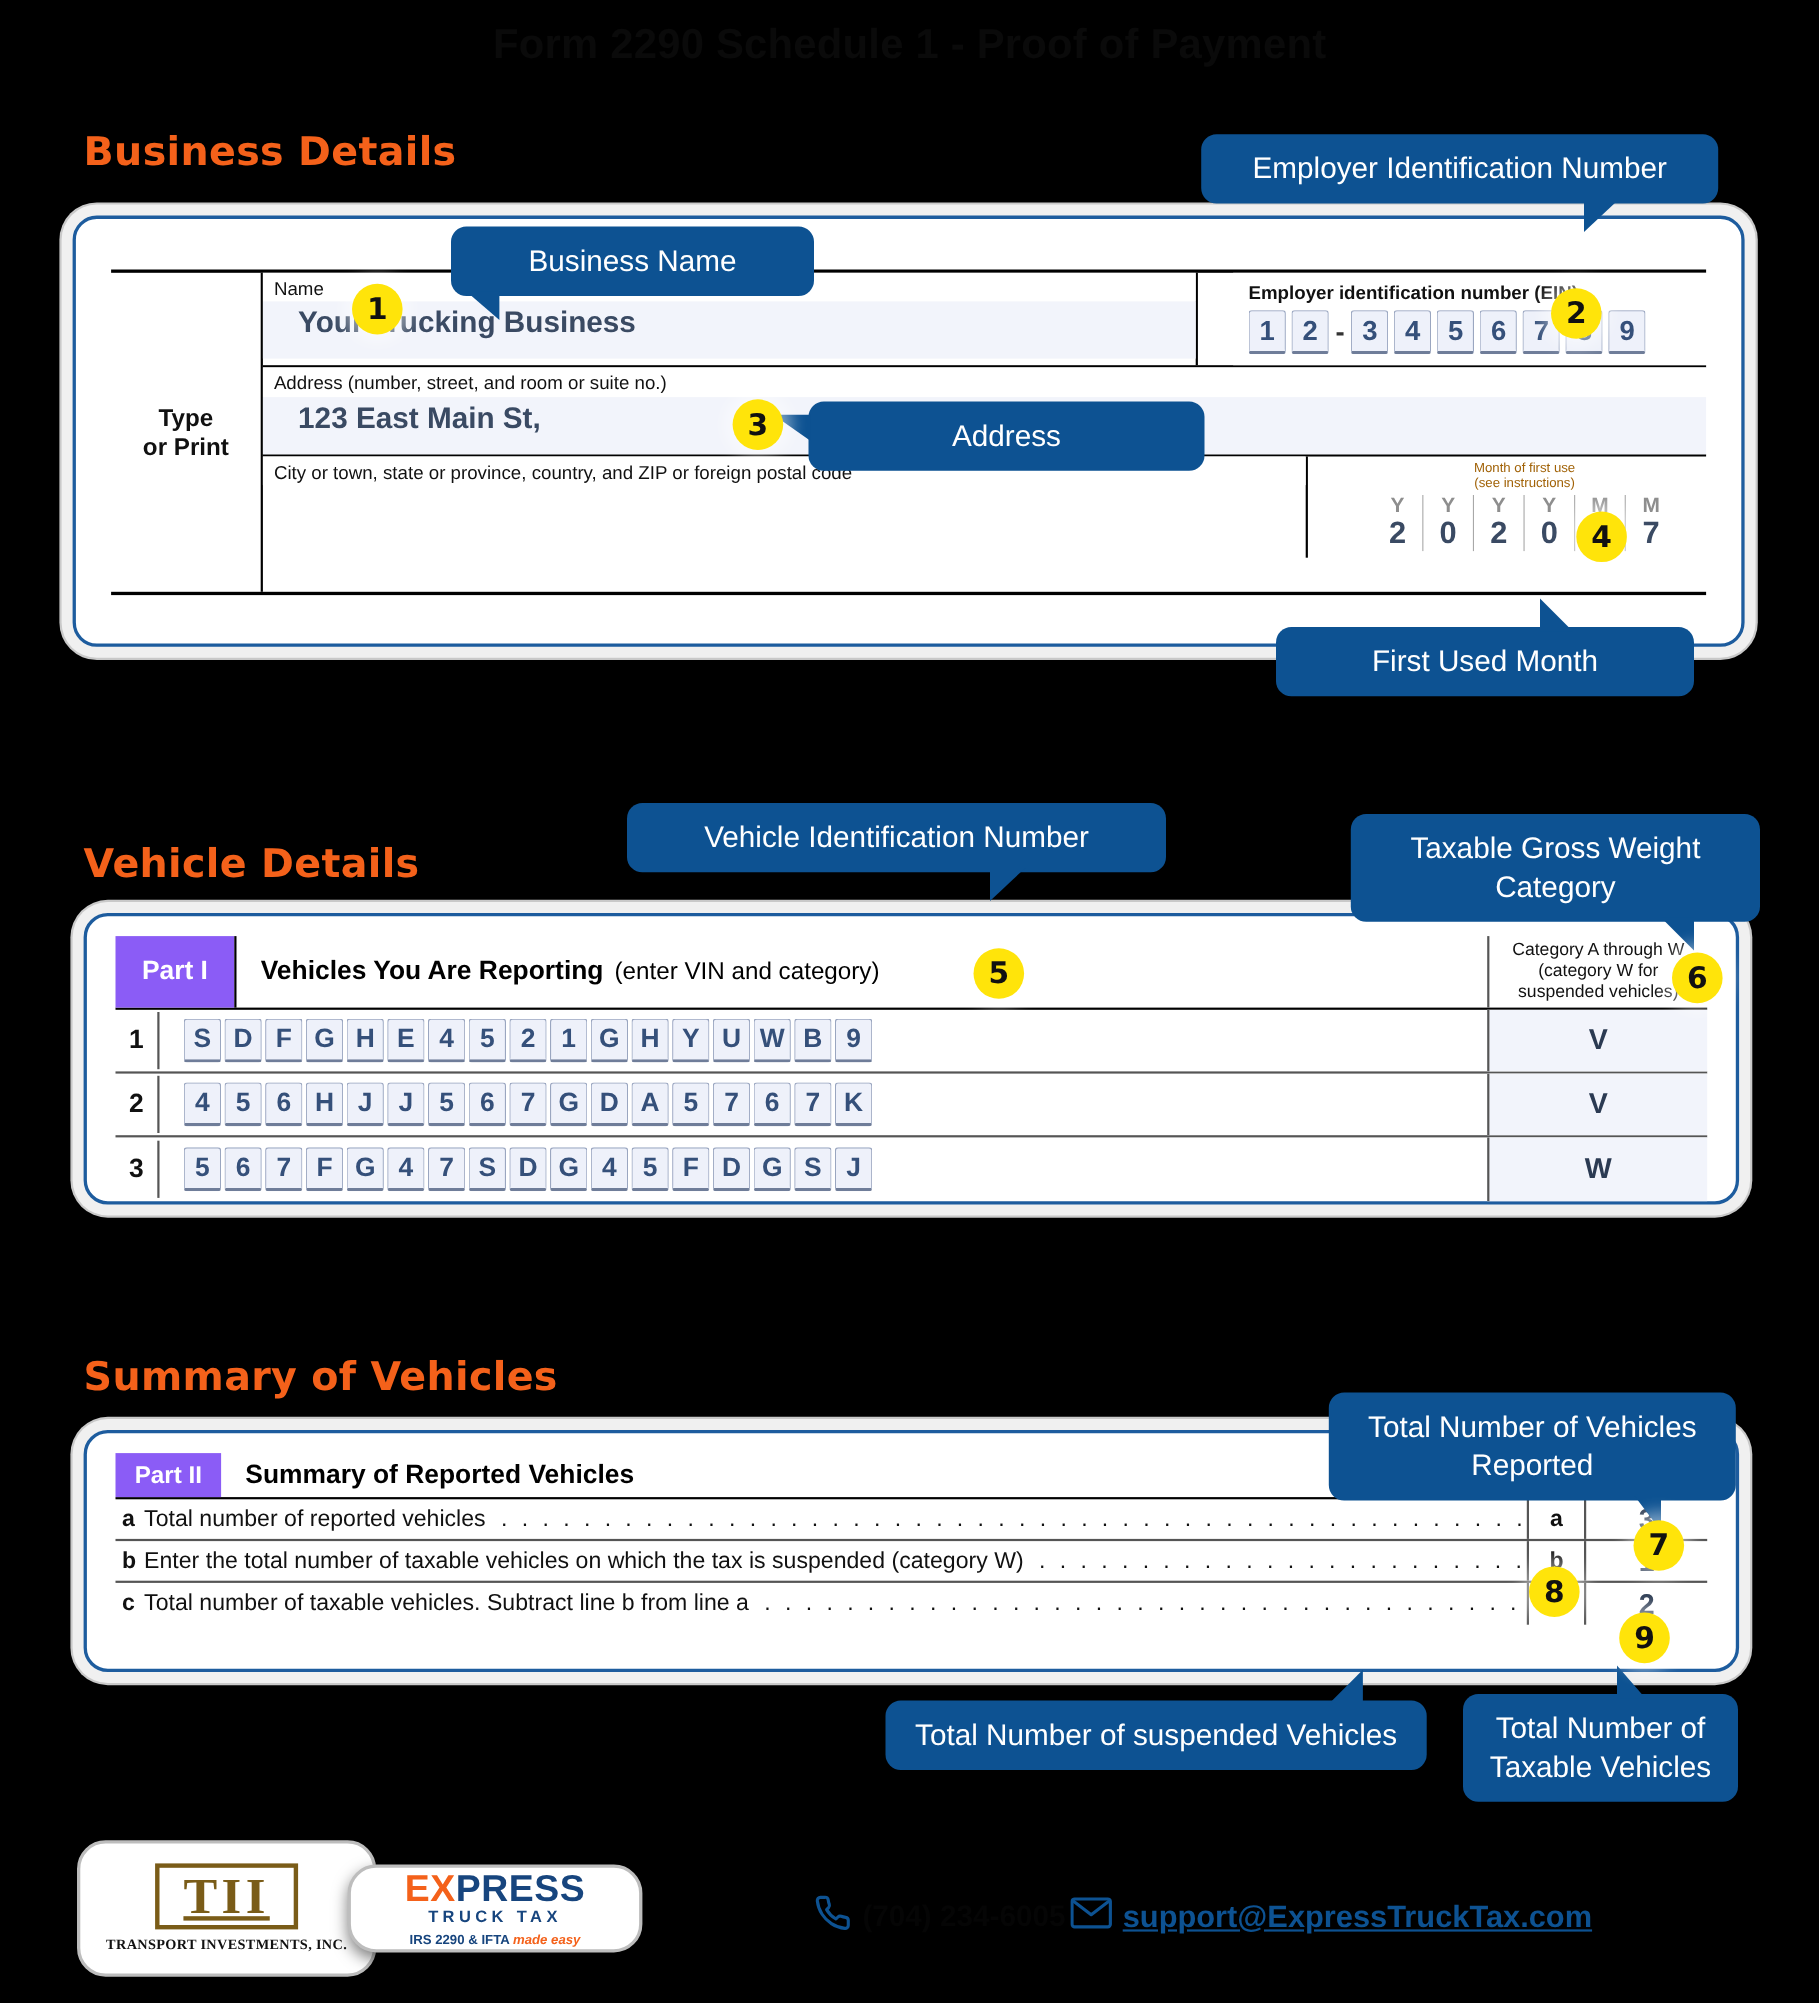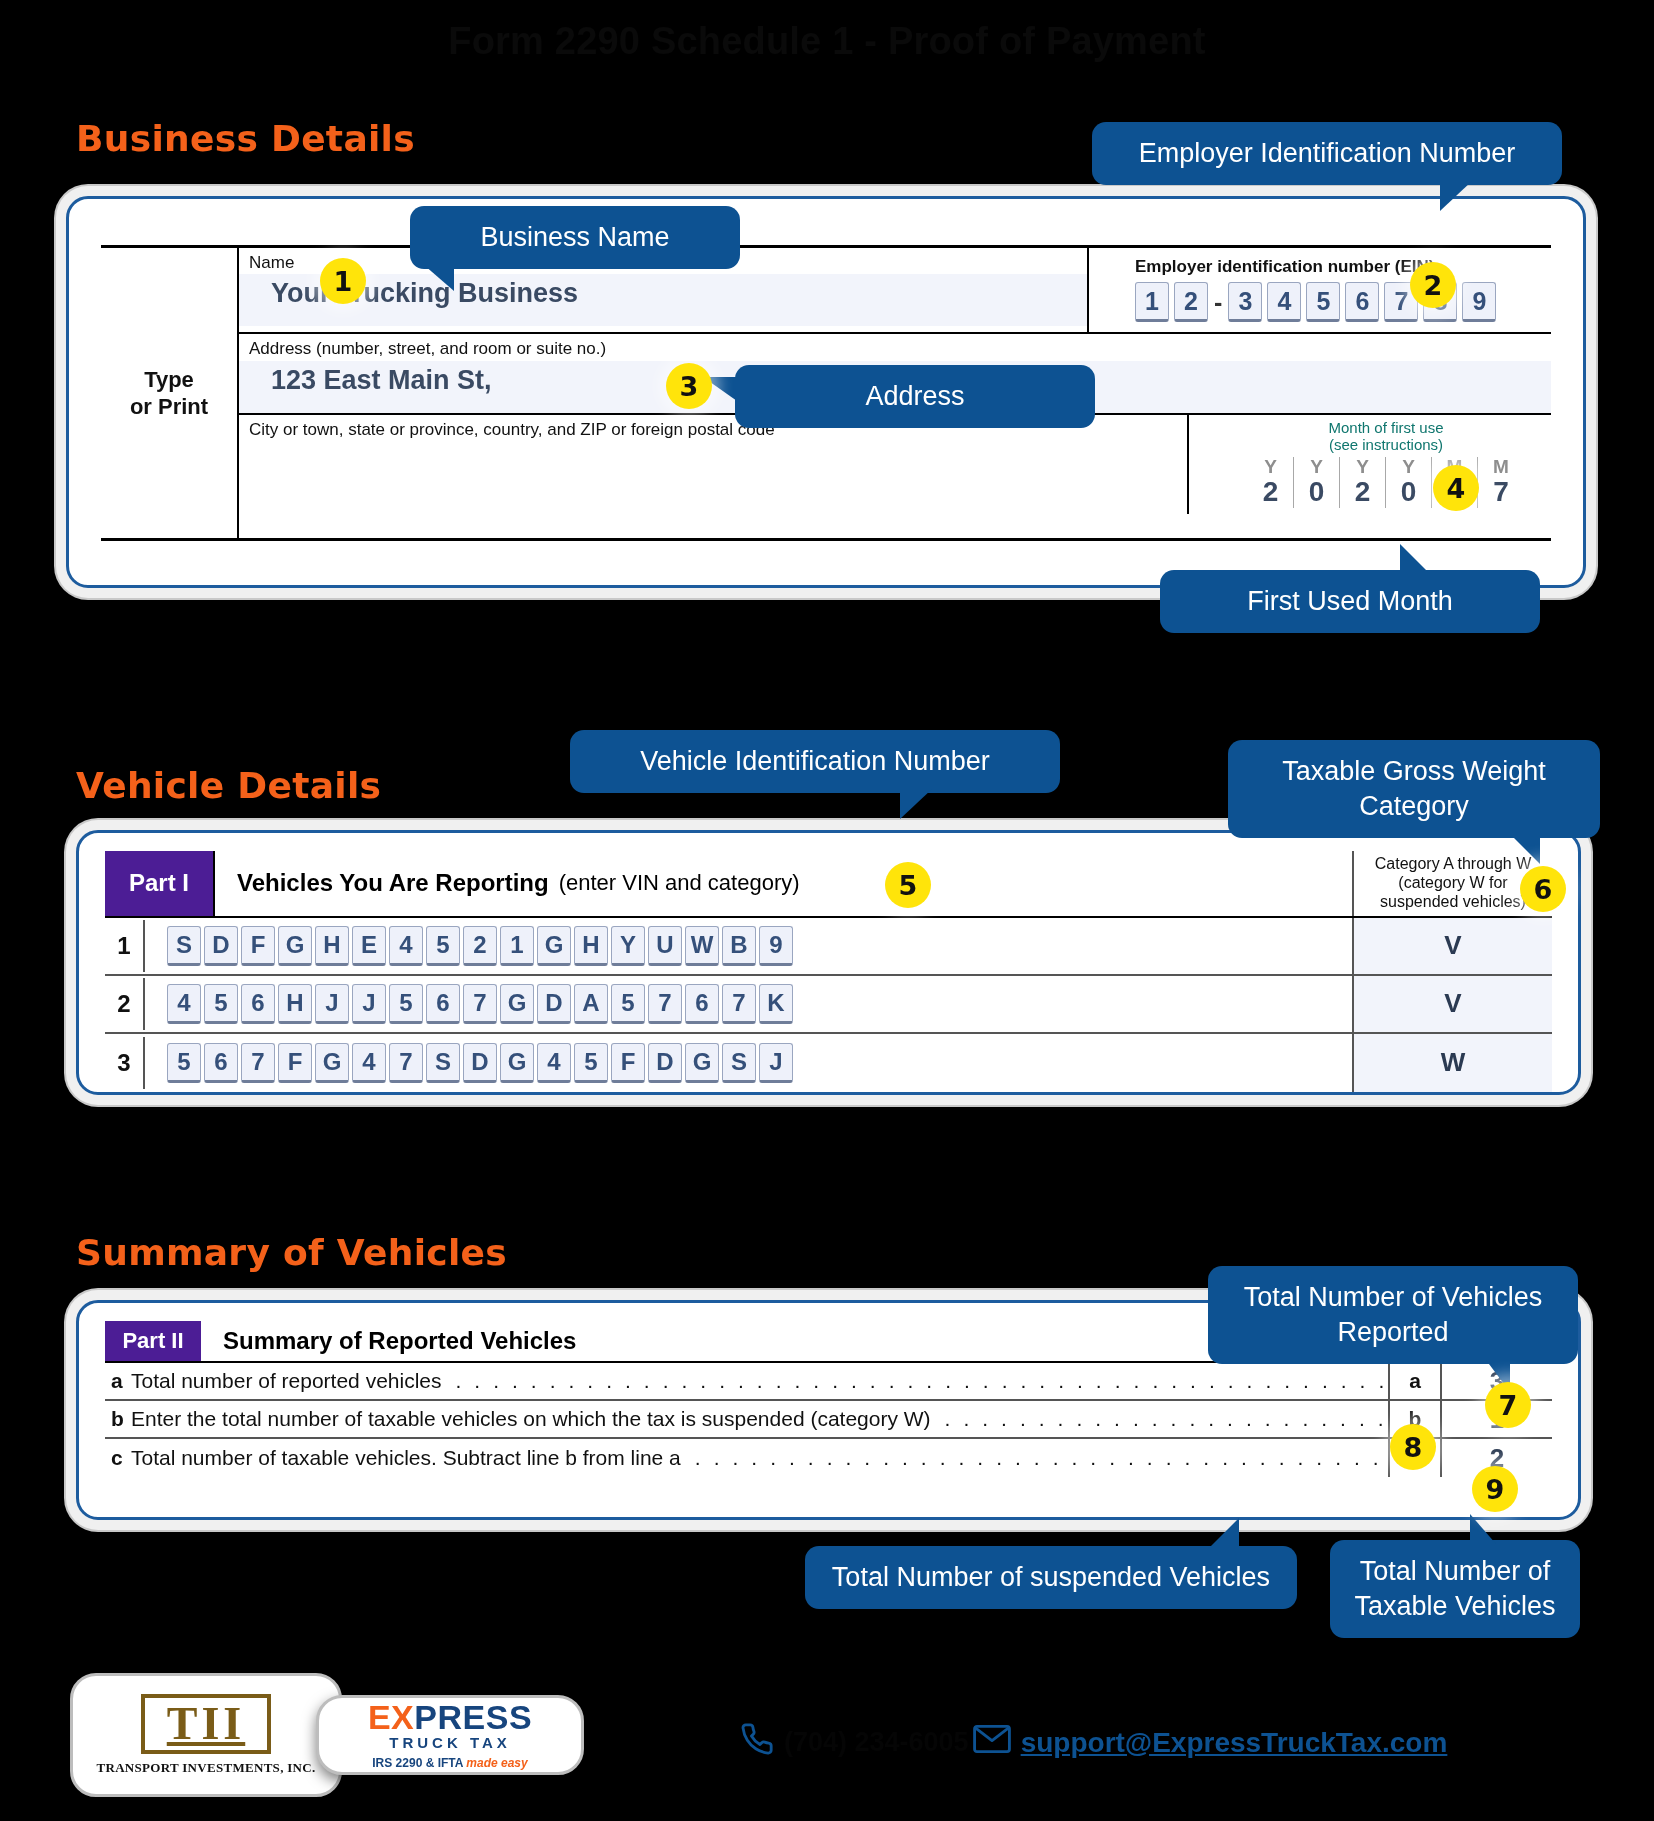--- a/index.html
+++ b/index.html
@@ -104,32 +104,32 @@
     border: 1px solid #9aa6c0;
     border-bottom: 3px solid #6f7d99;
     border-radius: 3px;
     display: flex; align-items: center; justify-content: center;
     font-size: 25px; font-weight: 700; color: #35507a;
   }
   .ein-dash { font-size: 25px; font-weight: 700; color:#333; padding: 0 1px; }
 
   
   .mfu-wrap { padding: 4px 6px 6px 6px; text-align:center; }
-  .mfu-label { font-size: 15px; color:#0f766e; line-height:1.15; }
+  .mfu-label { font-size: 12px; color:#a16207; line-height:1.15; }
   .mfu-grid { display:flex; justify-content:center; margin-top: 4px; }
   .mfu-col { width: 46px; text-align:center; border-right: 1px solid #a8a8a8; }
   .mfu-col:last-child { border-right: none; }
   .mfu-y { font-size: 19px; color:#8e8e8e; font-weight:700; line-height:1.05; }
   .mfu-d { font-size: 28px; color:#3a4a63; font-weight:700; line-height:1.1; }
 
   
   .veh-table { position:absolute; top: 18px; left: 26px; right: 26px; }
   .veh-head { display:flex; align-items:stretch; border-bottom: 2px solid #000; }
   .part-badge {
-    background:#4c1d95; color:#fff; font-weight:700; font-size:24px;
+    background:#8b5cf6; color:#fff; font-weight:700; font-size:24px;
     padding: 9px 16px; display:flex; align-items:center; min-width: 108px;
     justify-content:center;
   }
   .veh-head-title {
     flex:1; display:flex; align-items:center; gap:10px;
     padding-left: 22px; font-size: 24px; font-weight:700; color:#000;
     border-left: 2px solid #000;
   }
   .veh-head-title .sub { font-weight:400; font-size: 22px; }
   .cat-head {

